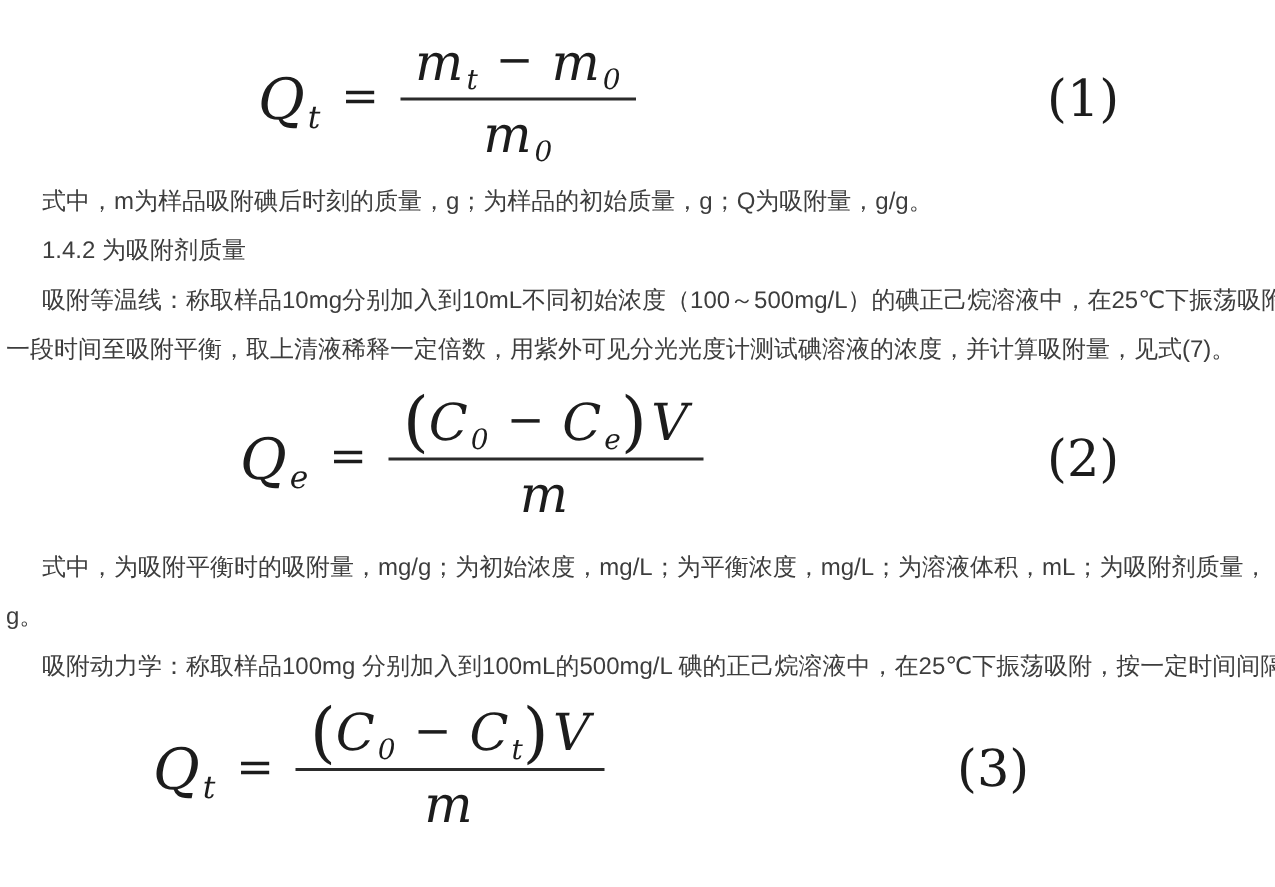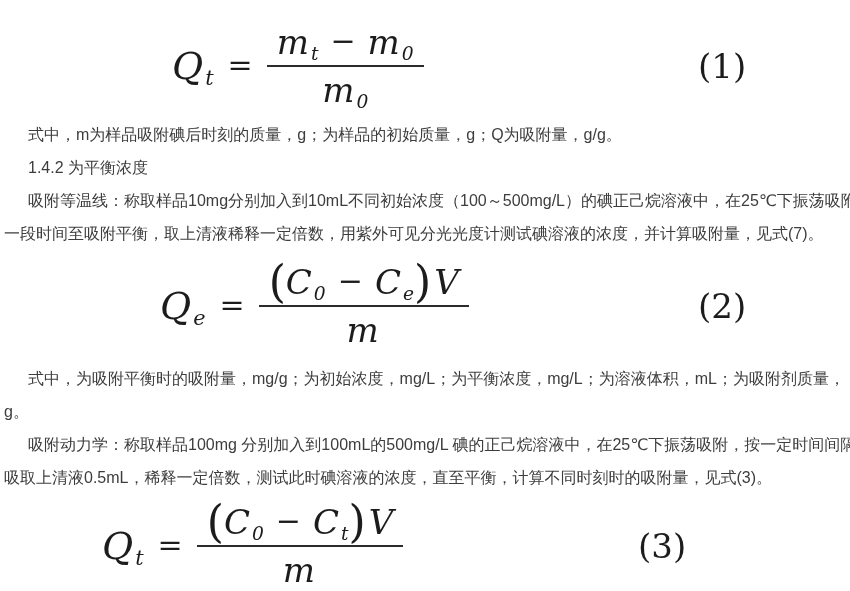--- a/index.html
+++ b/index.html
@@ -140,21 +140,21 @@
             <span>m</span>
             <span class="msub">0</span>
           </span>
       </span>
     </div>
     <div class="eqnum">(1)</div>
   </div>
 
   <div class="line indent">式中，m为样品吸附碘后时刻的质量，g；为样品的初始质量，g；Q为吸附量，g/g。</div>
 
-  <div class="line indent">1.4.2 为平衡浓度</div>
+  <div class="line indent">1.4.2 为吸附剂质量</div>
 
   <div class="line indent">吸附等温线：称取样品10mg分别加入到10mL不同初始浓度（100～500mg/L）的碘正己烷溶液中，在25℃下振荡吸附</div>
   <div class="line">一段时间至吸附平衡，取上清液稀释一定倍数，用紫外可见分光光度计测试碘溶液的浓度，并计算吸附量，见式(7)。</div>
 
   <div class="eq-row eq2">
     <div class="math">
       <span class="lhs">
           <span>Q</span>
           <span class="msub">e</span>
         </span>
@@ -177,21 +177,20 @@
           </span>
       </span>
     </div>
     <div class="eqnum">(2)</div>
   </div>
 
   <div class="line indent">式中，为吸附平衡时的吸附量，mg/g；为初始浓度，mg/L；为平衡浓度，mg/L；为溶液体积，mL；为吸附剂质量，</div>
   <div class="line">g。</div>
 
   <div class="line indent">吸附动力学：称取样品100mg 分别加入到100mL的500mg/L 碘的正己烷溶液中，在25℃下振荡吸附，按一定时间间隔</div>
-  <div class="line">吸取上清液0.5mL，稀释一定倍数，测试此时碘溶液的浓度，直至平衡，计算不同时刻时的吸附量，见式(3)。</div>
 
   <div class="eq-row eq3">
     <div class="math">
       <span class="lhs">
           <span>Q</span>
           <span class="msub">t</span>
         </span>
       <span class="meq">=</span>
       <span class="frac">
         <span class="fnum">

